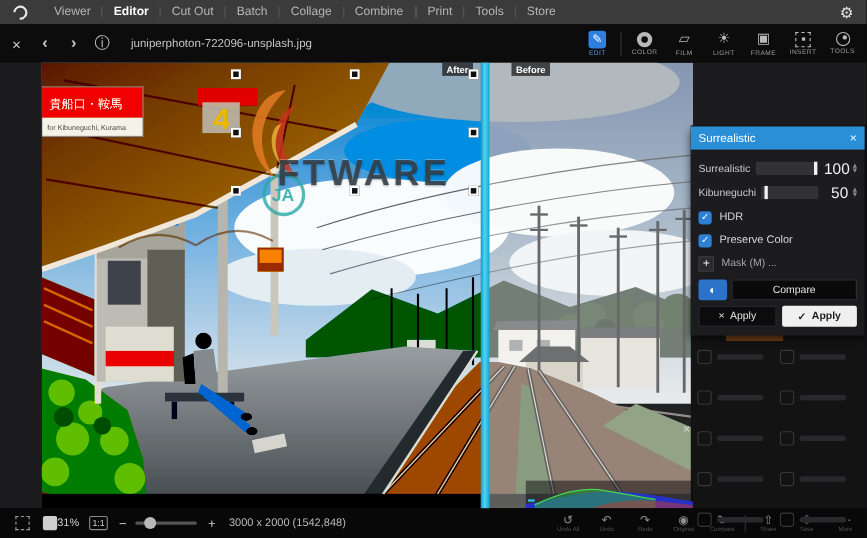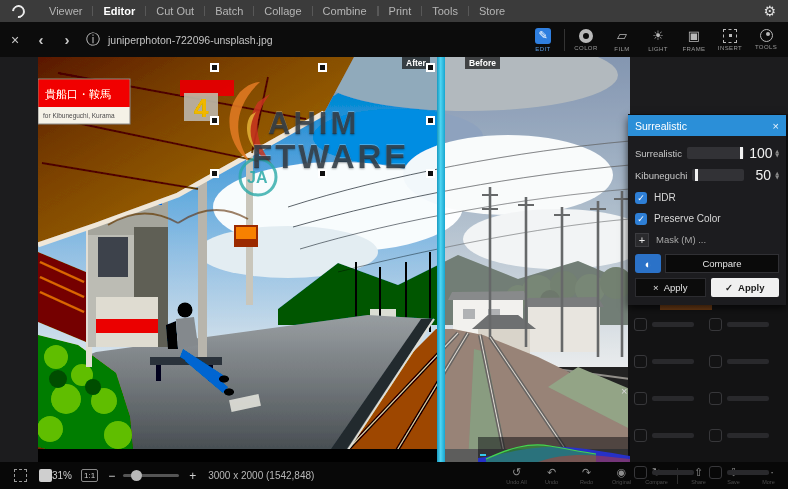--- a/index.html
+++ b/index.html
@@ -12,21 +12,21 @@
   #menu{display:flex;align-items:center;height:100%;}
   .menu-item{color:#b5b5b5;font-size:11px;padding:0 10px;height:100%;display:flex;align-items:center;white-space:nowrap;}
   .menu-item.active{color:#fff;font-weight:700;}
   .menu-sep{width:1px;height:10px;background:#585858;}
   #gear{position:absolute;right:12px;top:0;height:22px;display:flex;align-items:center;color:#e0e0e0;font-size:14px;}
 
   
   #filebar{position:absolute;left:0;top:22px;width:788px;height:35px;background:#0c0c0c;display:flex;align-items:center;}
   .fb-icon{color:#c9c9c9;font-size:14px;width:22px;text-align:center;margin-left:4px;}
   .fb-chev{font-size:15px;font-weight:700;}
-  #filename{color:#c4c4c4;font-size:10.5px;margin-left:4px;}
+  #filename{color:#c4c4c4;font-size:10.5px;margin-left:15px;}
   #modetools{position:absolute;right:4px;top:0;height:35px;display:flex;align-items:center;}
   .tool{width:36px;display:flex;flex-direction:column;align-items:center;gap:2px;}
   .tool .mi{width:16px;height:16px;display:flex;align-items:center;justify-content:center;color:#b9b9b9;font-size:11px;font-family:"DejaVu Sans",sans-serif;}
   .tool .tlabel{font-size:6px;color:#9a9a9a;letter-spacing:.4px;}
   .tool.active .tlabel{color:#5a9bે#0;color:#5a9be0;}
   .mi-edit{background:#2f7fe0;border-radius:3px;color:#fff !important;font-size:10px;}
   .mi-color{border:4px solid #b9b9b9;border-radius:50%;width:14px !important;height:14px !important;}
   .mi-frame,.mi-film,.mi-light{font-size:13px !important;}
   .mi-insert{border:1px dashed #b9b9b9;position:relative;width:14px !important;height:14px !important;}
   .mi-insert::after{content:"";position:absolute;left:4.5px;top:4.5px;width:3px;height:3px;background:#b9b9b9;}
@@ -369,21 +369,20 @@
 
       
       <div id="watermark">
         <svg width="90" height="120" viewBox="0 0 90 120" style="position:absolute;left:12px;top:8px;">
           <path d="M50,2 C24,26 22,56 40,82 C18,66 12,34 30,12 C37,5 44,2 50,2 Z" fill="#e07a22" opacity=".88"></path>
           <path d="M60,14 C42,36 44,62 62,84 C38,72 34,42 48,22 Z" fill="#c8341e" opacity=".85"></path>
           <path d="M46,32 C38,46 39,60 48,72 C36,62 34,44 41,35 Z" fill="#e8b83a" opacity=".8"></path>
           <circle cx="48" cy="97" r="18" stroke="#2aa9a8" stroke-width="3" fill="none" opacity=".8"></circle>
           <text x="37" y="103" font-size="16" font-weight="bold" fill="#2aa9a8" opacity=".85">JA</text>
         </svg>
-        <div id="wm1" class="wm-text">AHIM</div>
         <div id="wm2" class="wm-text">FTWARE</div>
       </div>
 
       
       <div id="handles">
           <div class="handle" style="left: 176px; top: 10px;"></div>
           <div class="handle" style="left: 284px; top: 10px;"></div>
           <div class="handle" style="left: 392px; top: 10px;"></div>
           <div class="handle" style="left: 176px; top: 63px;"></div>
           <div class="handle" style="left: 392px; top: 63px;"></div>

